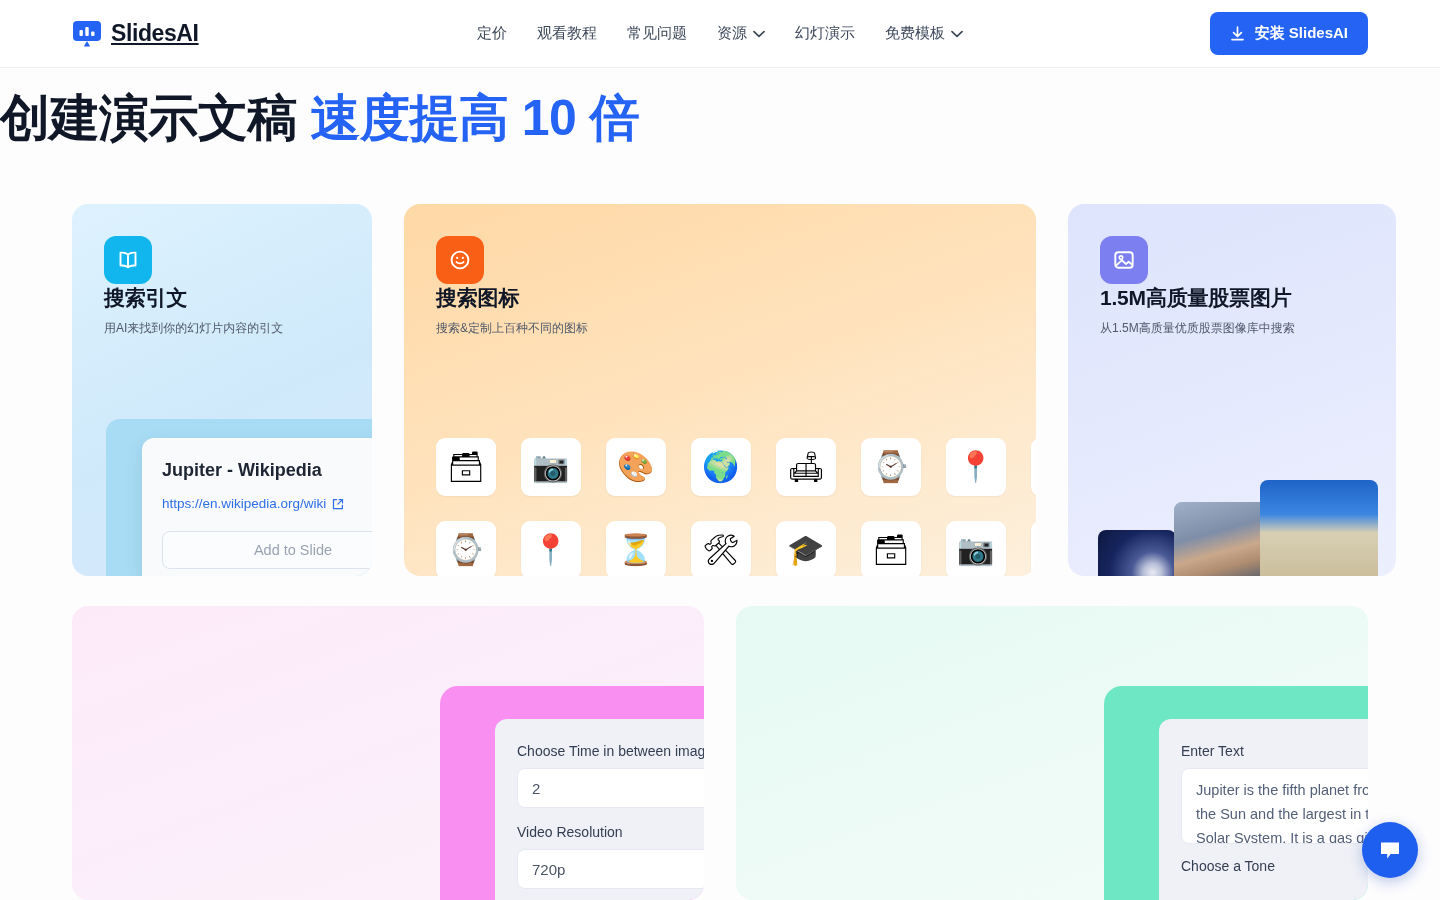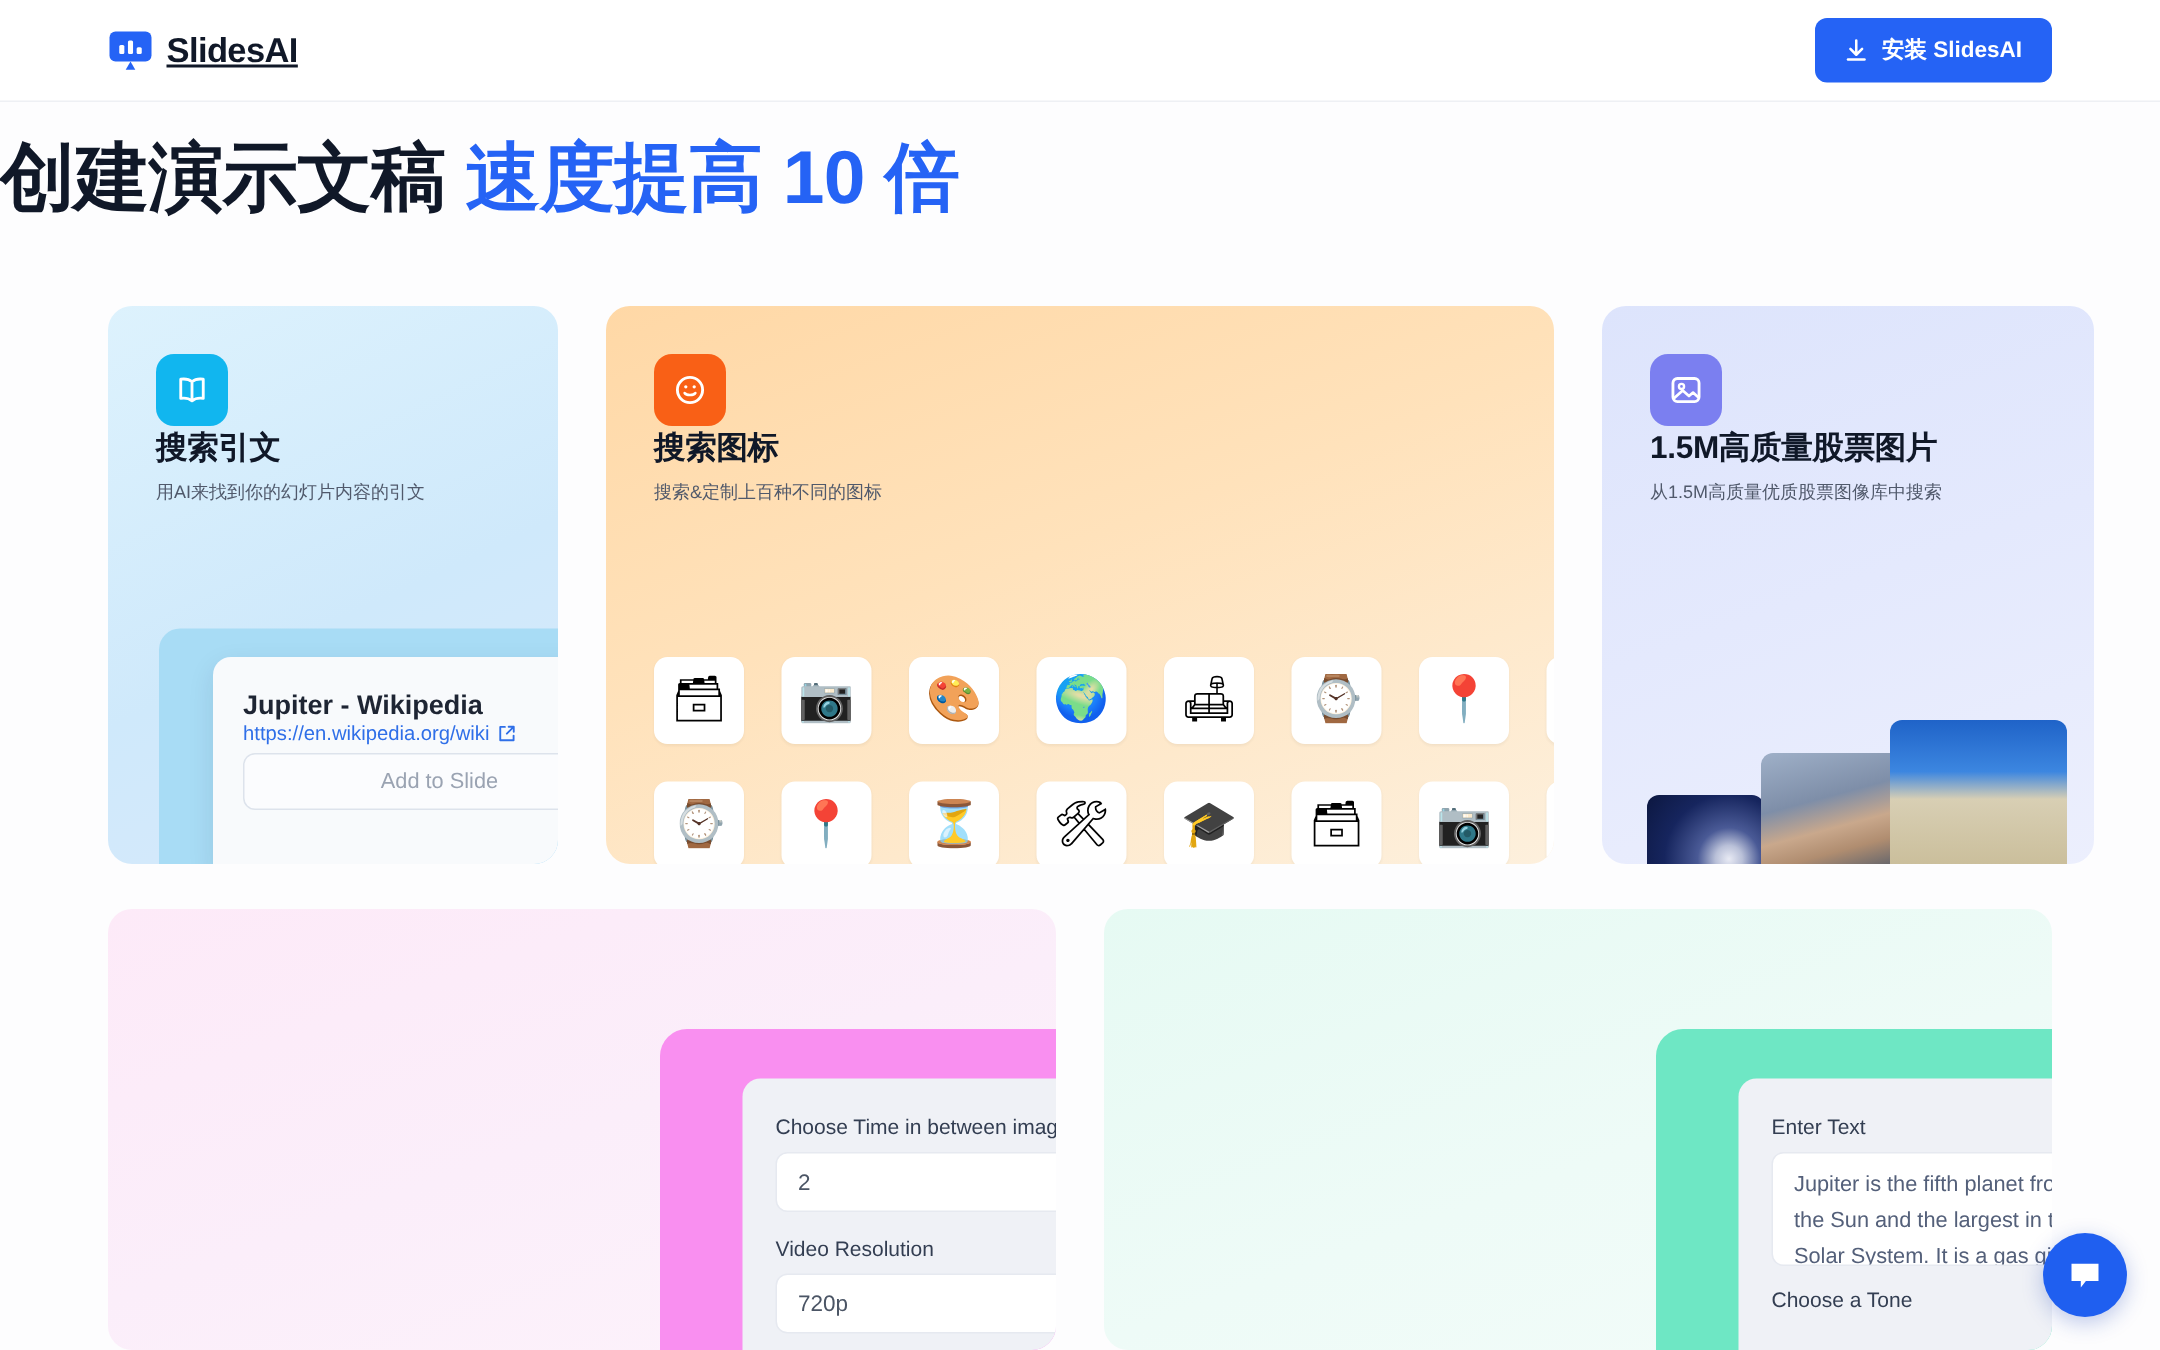--- a/index.html
+++ b/index.html
@@ -91,25 +91,25 @@
   }
   .cite-panel {
     position: absolute; left: 70px; top: 234px;
     width: 300px; height: 142px;
     background: #f8fafc; border-radius: 12px 0 0 0;
     box-shadow: 0 6px 18px rgba(16,30,60,.10);
     padding: 22px 20px;
   }
   .cite-title { font-size: 18px; font-weight: 600; color: #1e2533; }
   .cite-url {
-    font-size: 13.5px; color: #2f6fe8; margin-top: 0;
+    font-size: 13.5px; color: #2f6fe8; margin-top: 15px;
     display: flex; align-items: center; gap: 6px;
   }
   .cite-btn {
-    margin-top: 6px; width: 262px; height: 38px;
+    margin-top: 20px; width: 262px; height: 38px;
     border: 1px solid #dde3ec; border-radius: 8px; background: #fbfcfe;
     display: flex; align-items: center; justify-content: center;
     font-size: 14.5px; color: #9aa3b2; font-weight: 500; cursor: pointer;
   }
 
   
   .card-icons {
     width: 632px; flex: none;
     background: linear-gradient(160deg, #ffd8a6 0%, #ffe2bb 45%, #fdf0dd 100%);
   }
@@ -196,20 +196,46 @@
     <svg class="brand-mark" viewBox="0 0 30 30">
       <rect x="1" y="2" width="28" height="20" rx="4" fill="#2563f5"></rect>
       <rect x="7.5" y="11" width="3.4" height="6" rx="1" fill="#fff"></rect>
       <rect x="13.3" y="8" width="3.4" height="9" rx="1" fill="#fff"></rect>
       <rect x="19.1" y="12.5" width="3.4" height="4.5" rx="1" fill="#fff"></rect>
       <path d="M15 22 L11.8 27.5 h6.4 Z" fill="#2563f5"></path>
     </svg>
     <span class="brand-name">SlidesAI</span>
   </div>
 
+  <nav class="nav">
+    <div class="nav-item">
+      <span>定价</span>
+    </div>
+    <div class="nav-item">
+      <span>观看教程</span>
+    </div>
+    <div class="nav-item">
+      <span>常见问题</span>
+    </div>
+    <div class="nav-item">
+      <span>资源</span>
+      <svg class="chev" width="12" height="8" viewBox="0 0 12 8">
+        <path d="M1 1.6 L6 6.4 L11 1.6" stroke="#3c4759" stroke-width="1.7" fill="none" stroke-linecap="round" stroke-linejoin="round"></path>
+      </svg>
+    </div>
+    <div class="nav-item">
+      <span>幻灯演示</span>
+    </div>
+    <div class="nav-item">
+      <span>免费模板</span>
+      <svg class="chev" width="12" height="8" viewBox="0 0 12 8">
+        <path d="M1 1.6 L6 6.4 L11 1.6" stroke="#3c4759" stroke-width="1.7" fill="none" stroke-linecap="round" stroke-linejoin="round"></path>
+      </svg>
+    </div>
+  </nav>
 
   <button class="install-btn">
     <svg width="15" height="16" viewBox="0 0 15 16">
       <path d="M7.5 1 V10 M3.6 6.6 L7.5 10.5 L11.4 6.6" stroke="#fff" stroke-width="1.7" fill="none" stroke-linecap="round" stroke-linejoin="round"></path>
       <path d="M2 13.6 H13" stroke="#fff" stroke-width="1.7" stroke-linecap="round"></path>
     </svg>
     <span>安装 SlidesAI</span>
   </button>
 </div>
 

